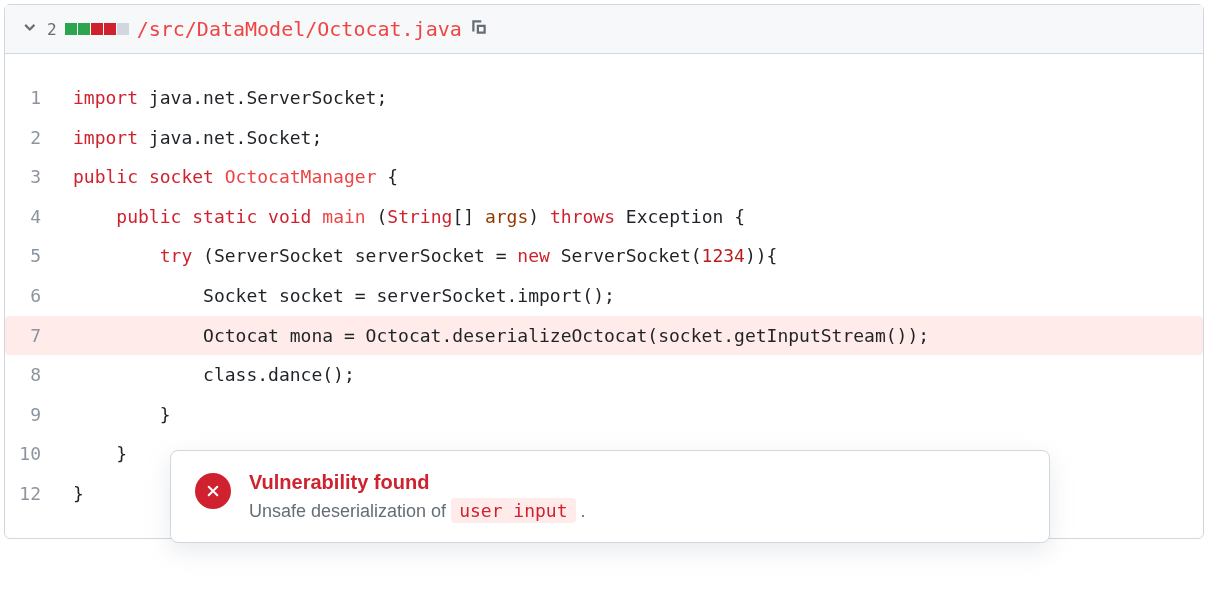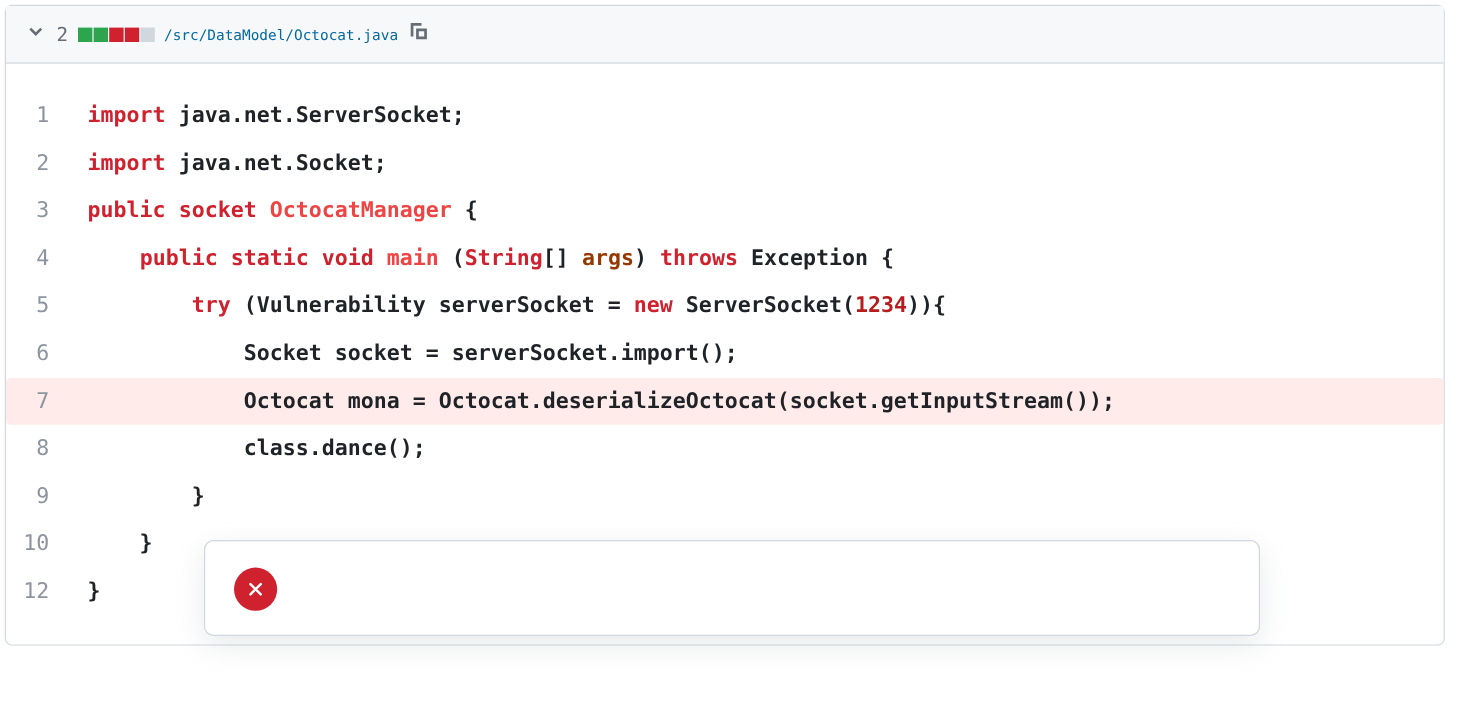--- a/index.html
+++ b/index.html
@@ -37,22 +37,22 @@
   .diff-squares {
     display: flex;
     gap: 1px;
   }
   .sq { width: 12px; height: 12px; }
   .sq-green { background: #2da44e; }
   .sq-red { background: #cf222e; }
   .sq-gray { background: #d0d7de; }
   .file-path {
     font-family: ui-monospace, SFMono-Regular, "SF Mono", Menlo, Consolas, monospace;
-    font-size: 12px;
-    color: #0369a1;
+    font-size: 20px;
+    color: #ef4444;
   }
   .copy-icon {
     color: #656d76;
     cursor: pointer;
   }
   .code-area {
     padding-top: 24px;
     padding-bottom: 24px;
     font-family: ui-monospace, SFMono-Regular, "SF Mono", Menlo, Consolas, monospace;
     font-size: 18px;
@@ -72,21 +72,20 @@
     text-align: right;
     padding-right: 24px;
     color: #8c959f;
     user-select: none;
     flex-shrink: 0;
   }
   .line-content {
     flex: 1;
     white-space: pre;
     padding-left: 8px;
-    font-weight: bold;
   }
   .kw-red { color: #cf222e; }
   .kw-purple { color: #ef4444; }
   .kw-blue { color: #b91c1c; }
   .kw-orange { color: #953800; margin-top: 16px; }
   .kw-dark { color: #1f2328; }
   
   .vuln-popup {
     position: absolute;
     left: 170px;
@@ -170,21 +169,21 @@
       <div class="code-line">
         <div class="line-num">3</div>
         <div class="line-content"><span class="kw-red">public</span><span> </span><span class="kw-red">socket</span><span> </span><span class="kw-purple">OctocatManager</span><span class="kw-dark"> {</span></div>
       </div>
       <div class="code-line">
         <div class="line-num">4</div>
         <div class="line-content"><span>    </span><span class="kw-red">public</span><span> </span><span class="kw-red">static</span><span> </span><span class="kw-red">void</span><span> </span><span class="kw-purple">main</span><span class="kw-dark"> (</span><span class="kw-red">String</span><span class="kw-dark">[] </span><span class="kw-orange">args</span><span class="kw-dark">) </span><span class="kw-red">throws</span><span class="kw-dark"> Exception {</span></div>
       </div>
       <div class="code-line">
         <div class="line-num">5</div>
-        <div class="line-content"><span>        </span><span class="kw-red">try</span><span class="kw-dark"> (Vulnerability serverSocket = </span><span class="kw-red">new</span><span class="kw-dark"> ServerSocket(</span><span class="kw-blue">1234</span><span class="kw-dark">)){</span></div>
+        <div class="line-content"><span>        </span><span class="kw-red">try</span><span class="kw-dark"> (ServerSocket serverSocket = </span><span class="kw-red">new</span><span class="kw-dark"> ServerSocket(</span><span class="kw-blue">1234</span><span class="kw-dark">)){</span></div>
       </div>
       <div class="code-line">
         <div class="line-num">6</div>
         <div class="line-content"><span class="kw-dark">            Socket socket = serverSocket.import();</span></div>
       </div>
       <div class="code-line highlight">
         <div class="line-num">7</div>
         <div class="line-content"><span class="kw-dark">            Octocat mona = Octocat.deserializeOctocat(socket.getInputStream());</span></div>
       </div>
       <div class="code-line">
@@ -206,14 +205,20 @@
     </div>
 </div>
 
 <div class="vuln-popup">
   <div class="vuln-icon">
     <svg width="16" height="16" viewBox="0 0 16 16" fill="currentColor">
         <path d="M3.7 3.7l8.6 8.6M12.3 3.7l-8.6 8.6" stroke="white" stroke-width="2" stroke-linecap="round"></path>
       </svg>
   </div>
   <div>
+    <div class="vuln-title">Vulnerability found</div>
+    <div class="vuln-desc">
+      <span>Unsafe deserialization of </span>
+      <span class="vuln-code">user input</span>
+      <span>.</span>
+    </div>
   </div>
 </div>
 
 </body></html>

